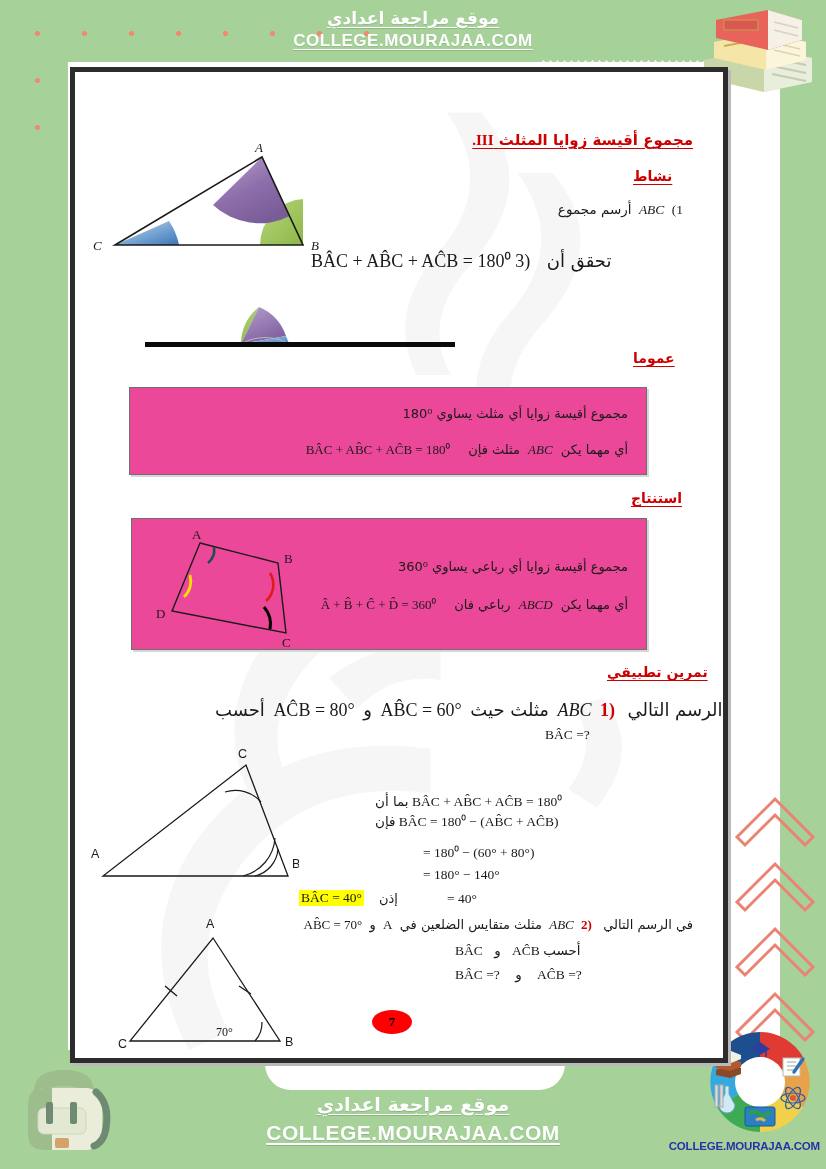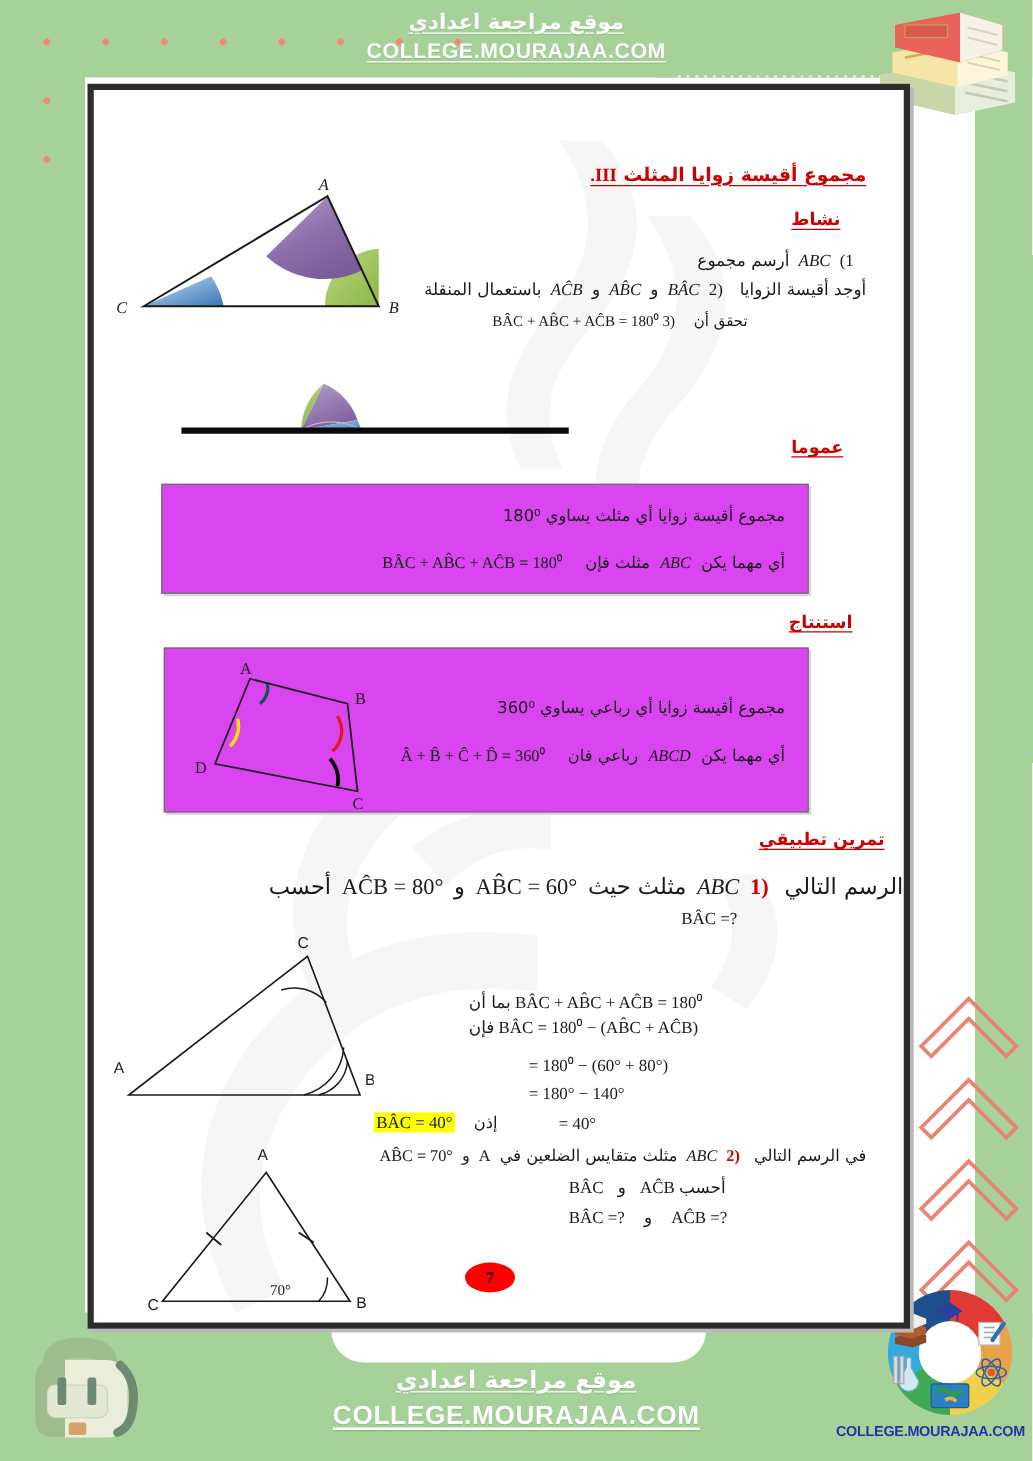--- a/index.html
+++ b/index.html
@@ -91,21 +91,21 @@
     font-family:"DejaVu Sans", sans-serif;
     text-decoration:underline;text-underline-offset:3px;
   }
   .ar{direction:rtl;font-family:"DejaVu Sans", sans-serif;color:#1a1a1a;}
   .mth{font-family:"Liberation Serif", serif;color:#1a1a1a;}
   .ital{font-style:italic;}
   .line{position:absolute;white-space:nowrap;}
 
   
   .greenbox{
-    position:absolute;background:#d946ef;border:1px solid #6f6f6f;
+    position:absolute;background:#ec4899;border:1px solid #6f6f6f;
     box-shadow:2px 2px 0 #d6d6d6;
   }
   .gb-text{
     position:absolute;direction:rtl;font-family:"DejaVu Sans", sans-serif;
     color:#1a1a1a;white-space:nowrap;
   }
 
   .pagenum{
     position:absolute;left:372px;top:1010px;width:40px;height:24px;
     background:#fe0000;border-radius:50%;color:#000;font-weight:bold;
@@ -268,32 +268,22 @@
     <text x="8" y="110" font-size="13" font-style="italic" font-family="Liberation Serif, serif" fill="#1a1a1a">C</text>
     <text x="226" y="110" font-size="13" font-style="italic" font-family="Liberation Serif, serif" fill="#1a1a1a">B</text>
   </svg>
 
   <div class="line" style="left:255px;top:129px;width:363px;text-align:right;font-size:13.5px;">
     <span class="ar">أرسم  مجموع</span>
     <span class="mth ital" style="margin:0 4px;">ABC</span>
     <span class="mth" style="margin-right:10px;">(1</span>
   </div>
 
-  <div class="line" style="left:200px;top:152px;width:418px;text-align:right;font-size:13.5px;">
-    <span class="ar">باستعمال المنقلة</span>
-    <span class="mth ital" style="margin:0 4px;">AĈB</span>
-    <span class="ar">و</span>
-    <span class="mth ital" style="margin:0 4px;">AB̂C</span>
-    <span class="ar">و</span>
-    <span class="mth ital" style="margin:0 4px;">BÂC</span>
-    <span class="ar">أوجد أقيسة الزوايا</span>
-    <span class="mth" style="margin-right:10px;">(2</span>
-  </div>
-
-  <div class="line" style="left:236px;top:176px;width:382px;text-align:center;font-size:12px;">
+
+  <div class="line" style="left:236px;top:176px;width:382px;text-align:left;font-size:18px;">
     <span class="mth">BÂC +  AB̂C + AĈB = 180⁰</span>
     <span class="ar" style="margin:0 12px;">تحقق أن</span>
     <span class="mth">(3</span>
   </div>
 
   <svg class="line" style="left:70px;top:216px;" width="320" height="72">
     <defs>
       <linearGradient id="sG" x1="0" y1="0" x2="0.4" y2="1">
         <stop offset="0%" stop-color="#b8d785"></stop>
             <stop offset="100%" stop-color="#8cb746"></stop>

